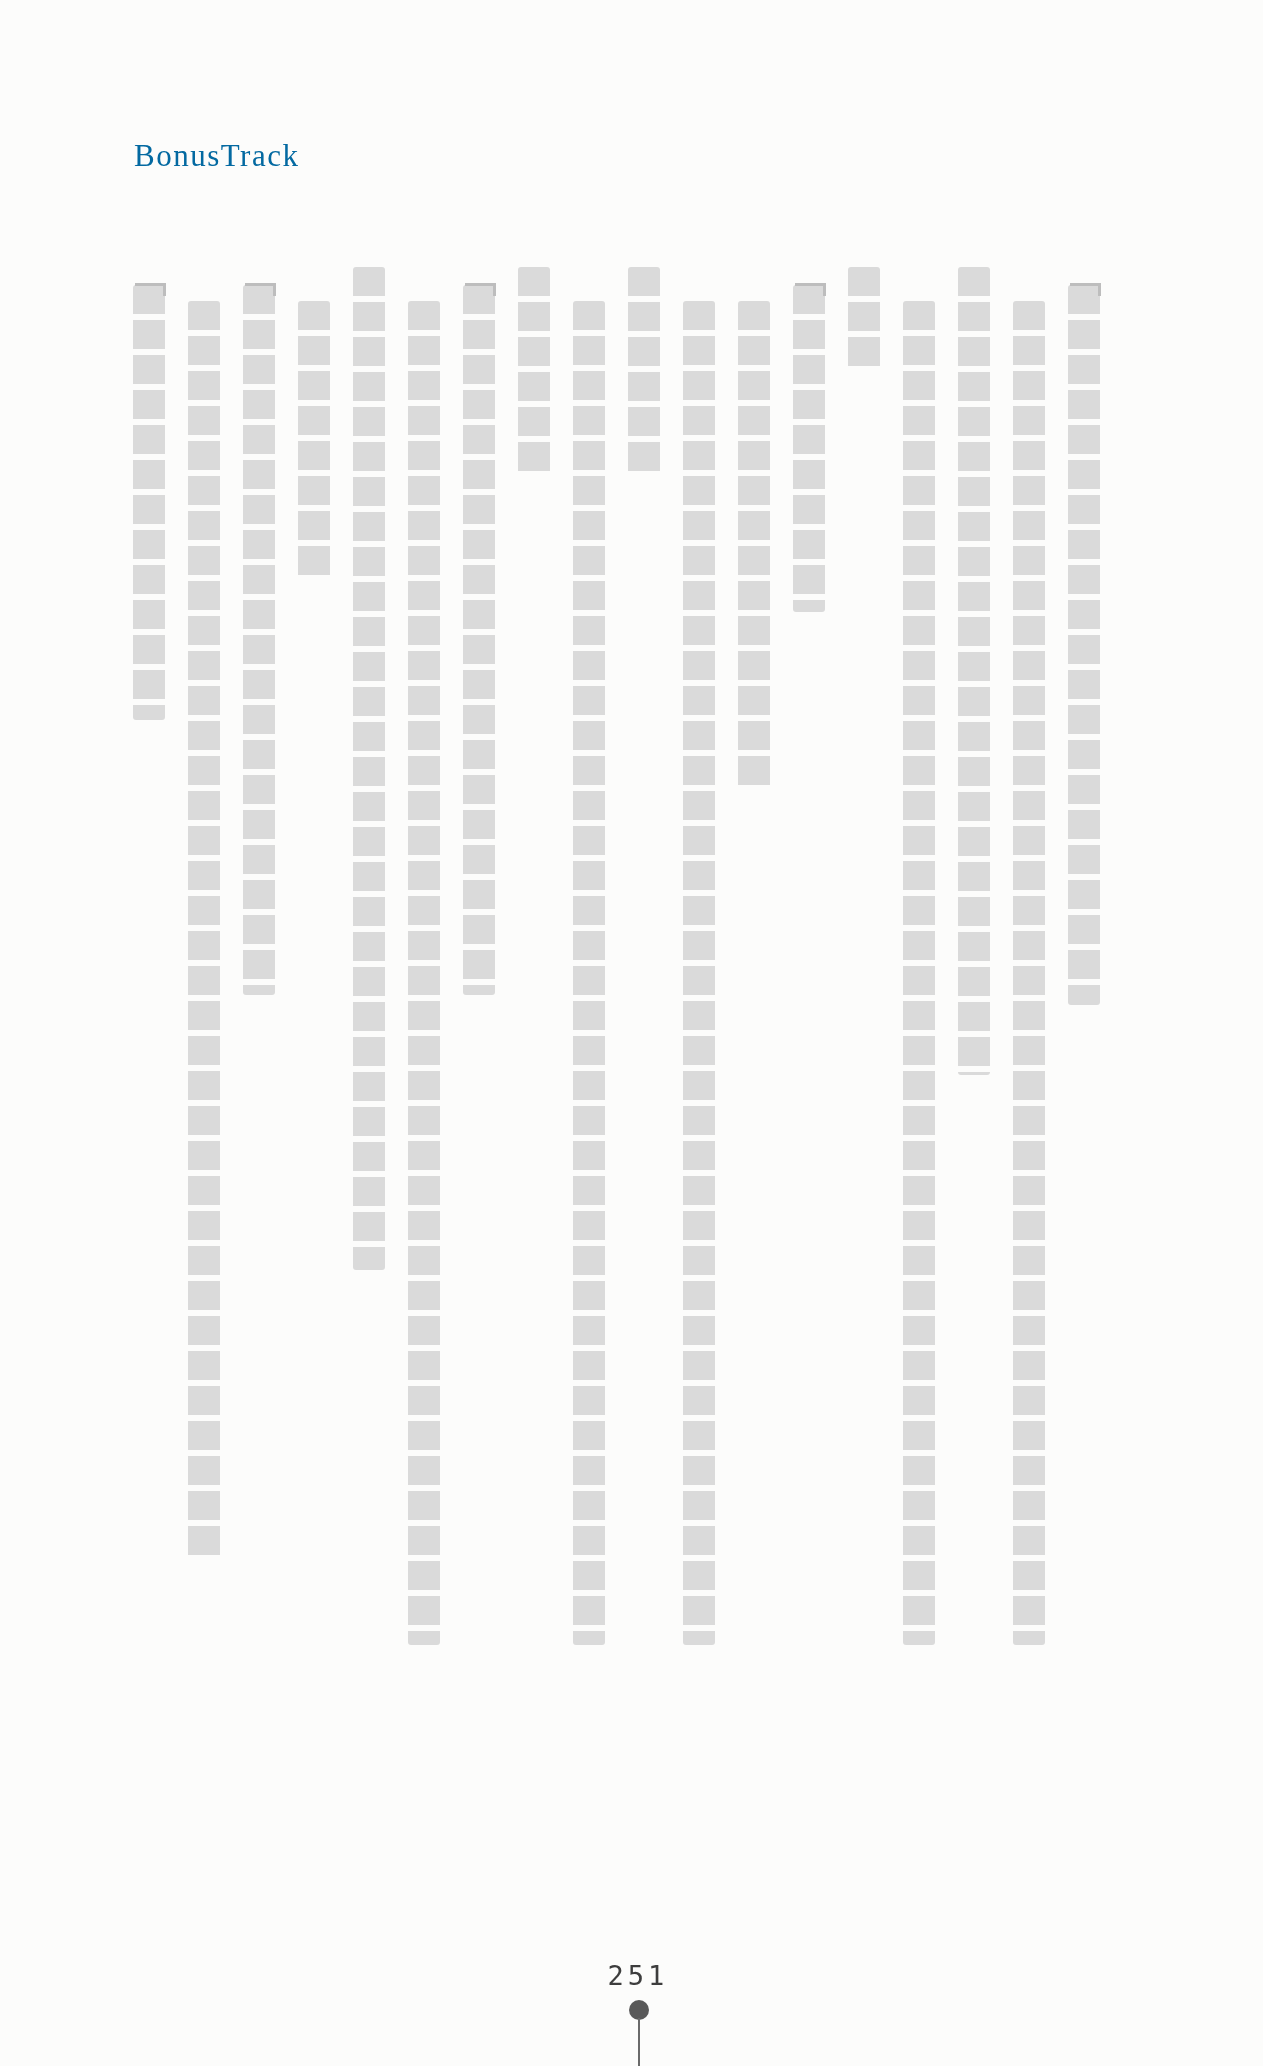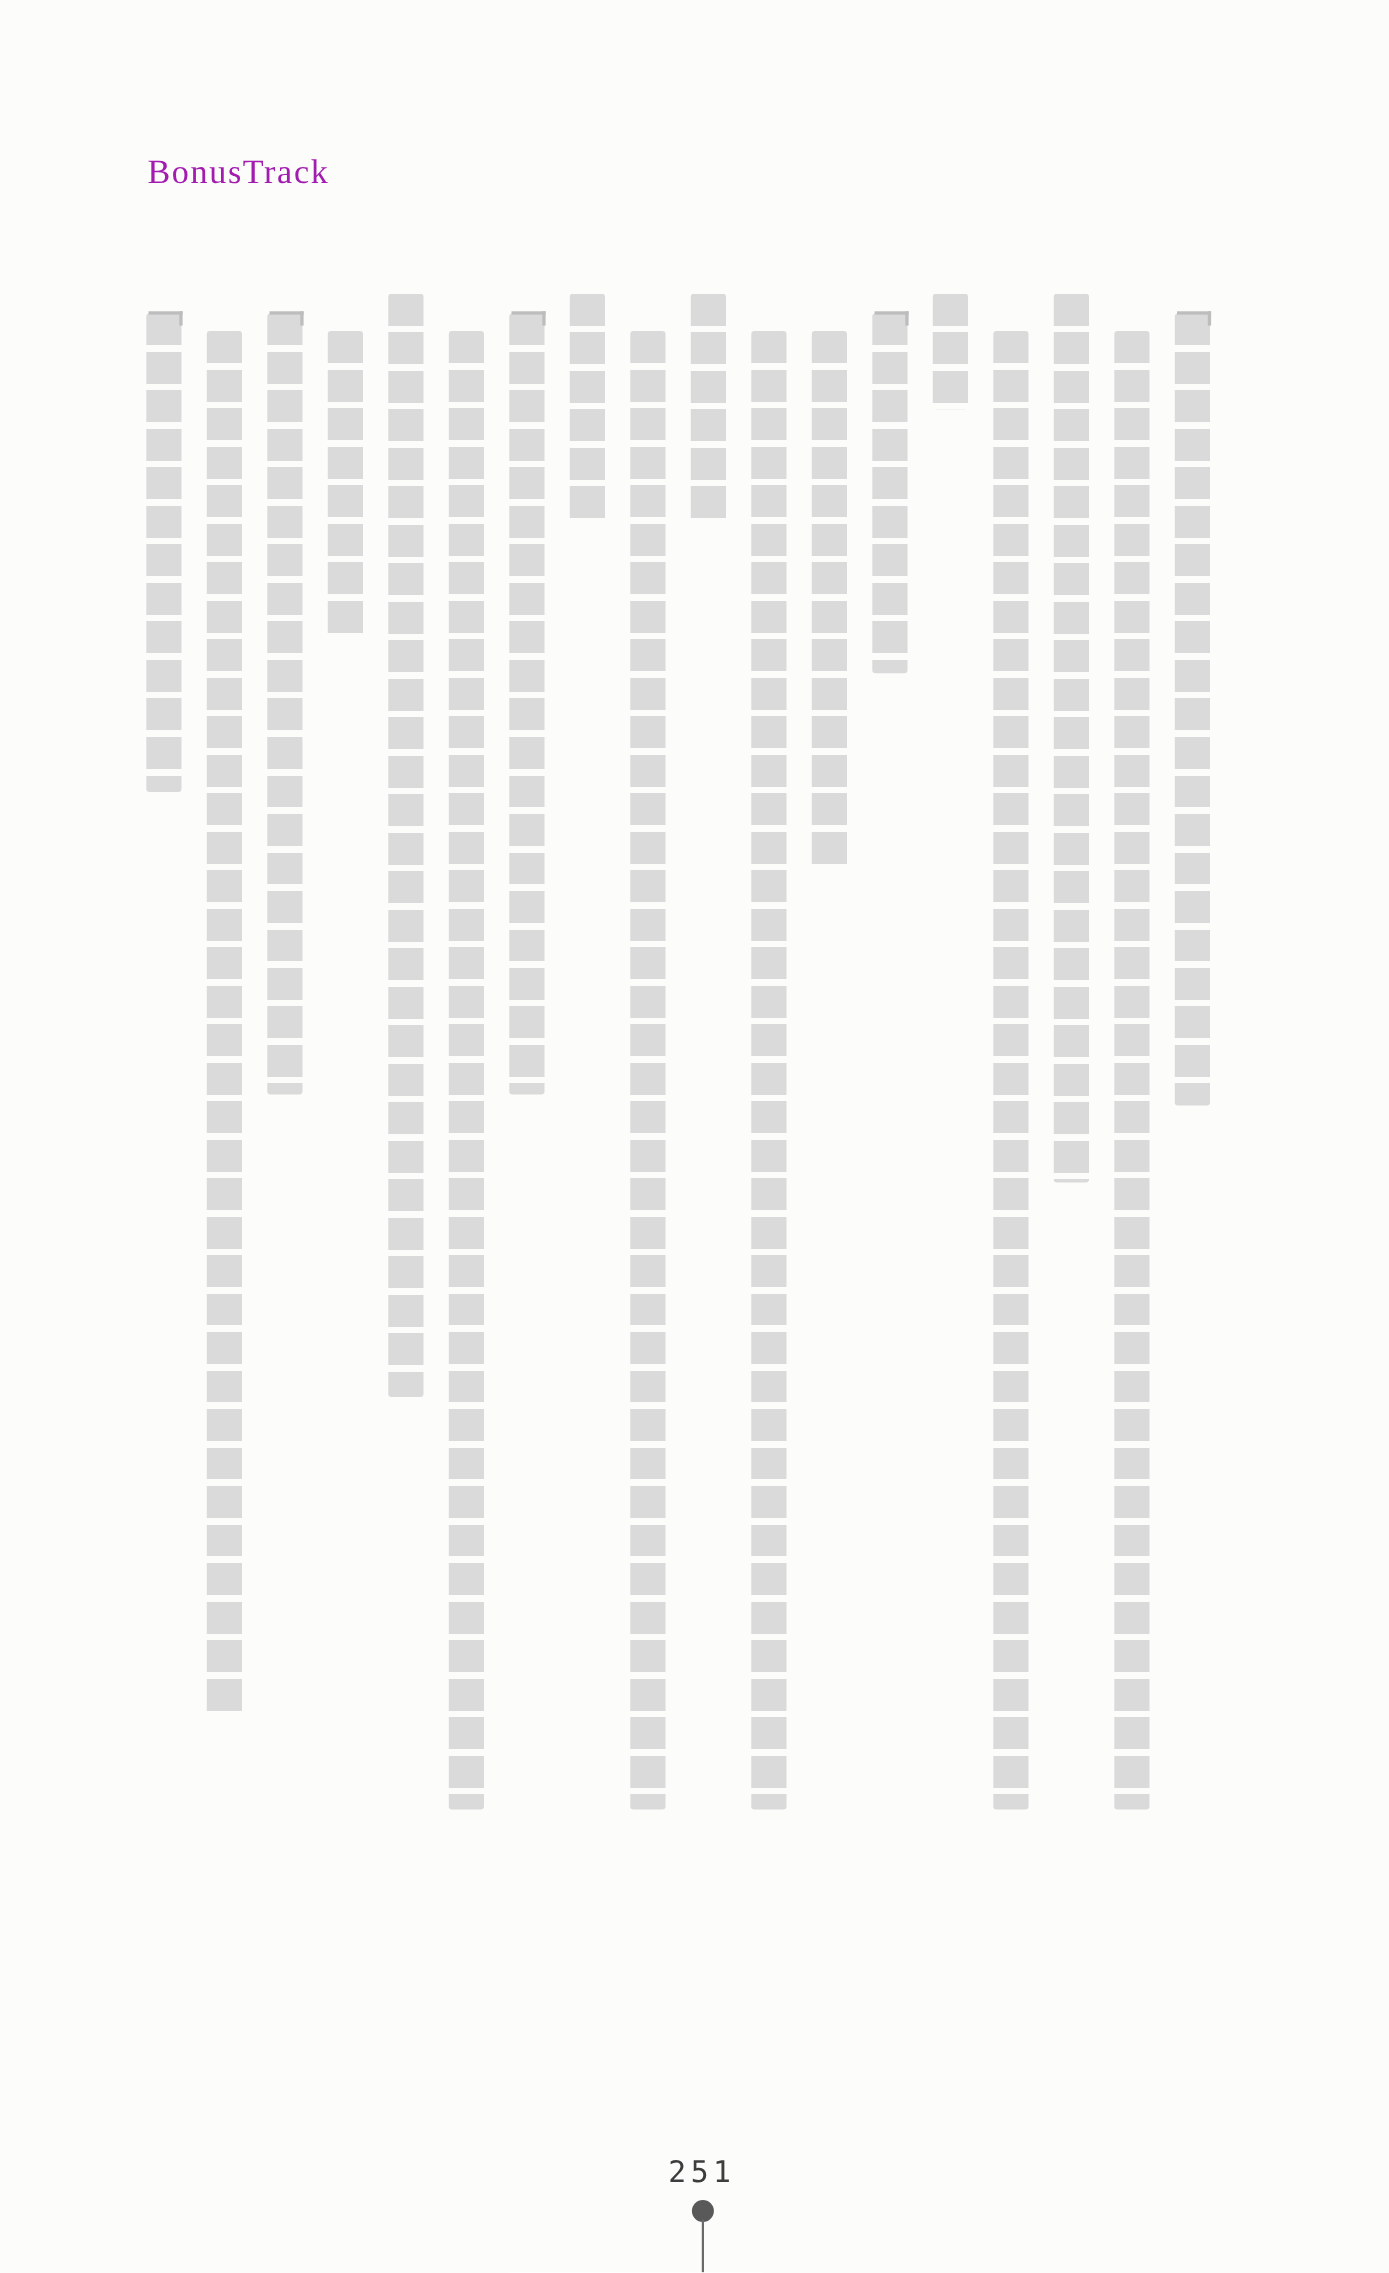--- a/index.html
+++ b/index.html
@@ -10,21 +10,21 @@
     background: #fcfcfb;
     overflow: hidden;
     font-family: "Liberation Serif", "DejaVu Serif", serif;
   }
   .running-header {
     position: absolute;
     left: 134px;
     top: 138px;
     font-size: 31px;
     letter-spacing: 1.5px;
-    color: #a21caf;
+    color: #0369a1;
     white-space: nowrap;
   }
   #text-block {
     position: absolute;
     left: 0; top: 0;
     width: 100%; height: 100%;
   }
   
   .column-bar {
     position: absolute;

